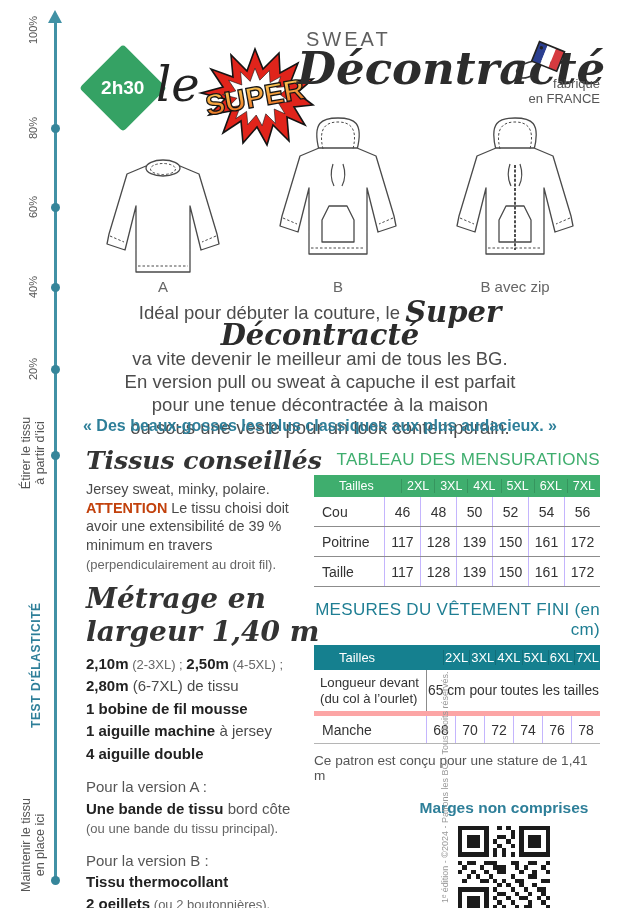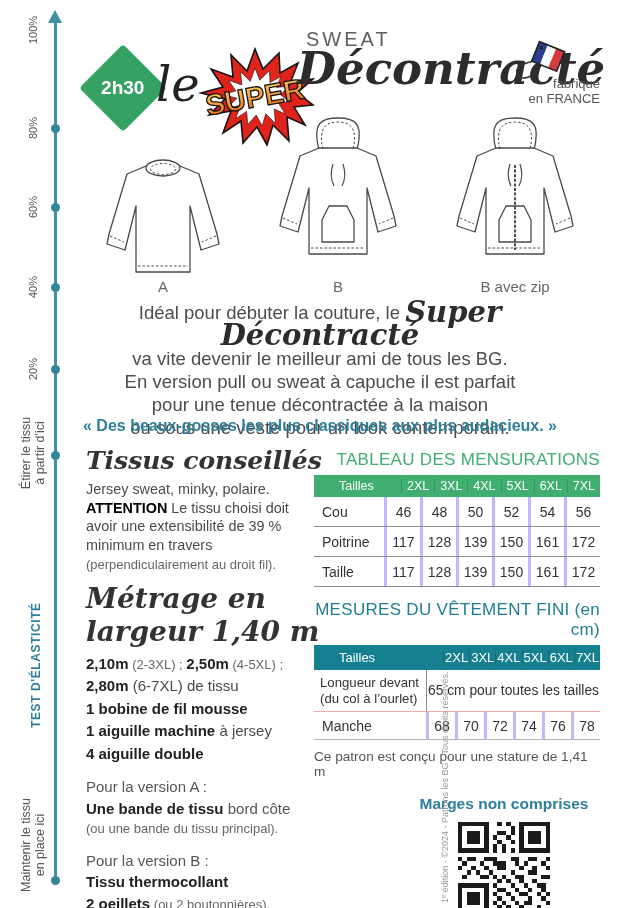--- a/index.html
+++ b/index.html
@@ -28,43 +28,43 @@
   .version-label{top:278px;font-size:15px;color:#666;text-align:center;}
   
   .intro{left:70px;top:301px;width:500px;text-align:center;font-size:18.5px;
          line-height:23px;color:#4c4c4c;}
   .intro .name{font-size:29px;font-weight:bold;color:#2c2c2c;vertical-align:-3px;}
   .quote{left:40px;top:417px;width:560px;text-align:center;font-size:16px;font-weight:bold;color:#2e7f99;}
   
   .leftcol{left:86px;top:446px;width:238px;}
   .h-script{font-size:25px;color:#333;font-weight:bold;margin:0 0 5px 0;}
   .body-txt{font-size:14.4px;line-height:1.3;color:#4a4a4a;}
-  .body-txt b{color:#000000;}
+  .body-txt b{color:#c2410c;}
   .small-note{font-size:13px;color:#666;}
   .supply{font-size:15px;line-height:1.5;color:#4a4a4a;}
   .supply b{color:#222;}
   .ver{margin-top:11px;font-size:15px;line-height:1.45;color:#555;}
   .ver b{color:#222;}
   
   .rightcol{left:314px;top:450px;width:286px;}
   .t-title{font-size:17px;text-align:right;margin-bottom:5px;letter-spacing:.3px;}
   .t-title.green{color:#3fae6e;}
   .t-title.teal{color:#1f7e93;margin-top:13px;}
   .tbl{width:100%;}
   .trow{display:flex;align-items:stretch;}
   .hdr{color:#fff;font-size:12.5px;align-items:center;padding-left:17px;}
   .hdr.green{background:#3fae6e;height:22px;}
   .hdr.teal{background:#15808f;height:25px;font-size:13px;}
   .cell{display:flex;align-items:center;justify-content:center;}
   .c0{width:70px;justify-content:flex-start;padding-left:8px;box-sizing:border-box;}
-  .cv{flex:1;border-left:3px solid #c4b5fd;}
+  .cv{flex:1;border-left:1px solid #c4b5fd;}
   .hdr .cv{border-left:1px solid rgba(0,0,0,.14);}
   .brow{height:29px;border-bottom:1px solid #8c8c8c;font-size:14px;color:#333;}
   .t2 .c0{width:112px;}
-  .t2 .brow1{height:41px;border-bottom:1px solid #fca5a5;font-size:13.2px;color:#333;}
+  .t2 .brow1{height:41px;border-bottom:5px solid #fca5a5;font-size:13.2px;color:#333;}
   .t2 .lbl2{line-height:16px;padding-left:6px;}
   .t2 .merged{flex:1;border-left:1px solid #8c8c8c;display:flex;align-items:center;
               justify-content:center;font-size:13.8px;}
   .t2 .brow{height:27px;border-bottom:1px solid #b5b5b5;}
   .stature{font-size:13.6px;color:#555;margin-top:9px;}
   .bottom-block{width:200px;margin:16px 0 0 90px;text-align:center;}
   .margins{color:#2e7f99;font-weight:bold;font-size:15.5px;}
   .qr{margin:9px auto 6px auto;display:block;}
   .website{color:#3aa768;font-weight:bold;font-size:15.5px;}
   .copyright{font-size:9px;color:#999;}

